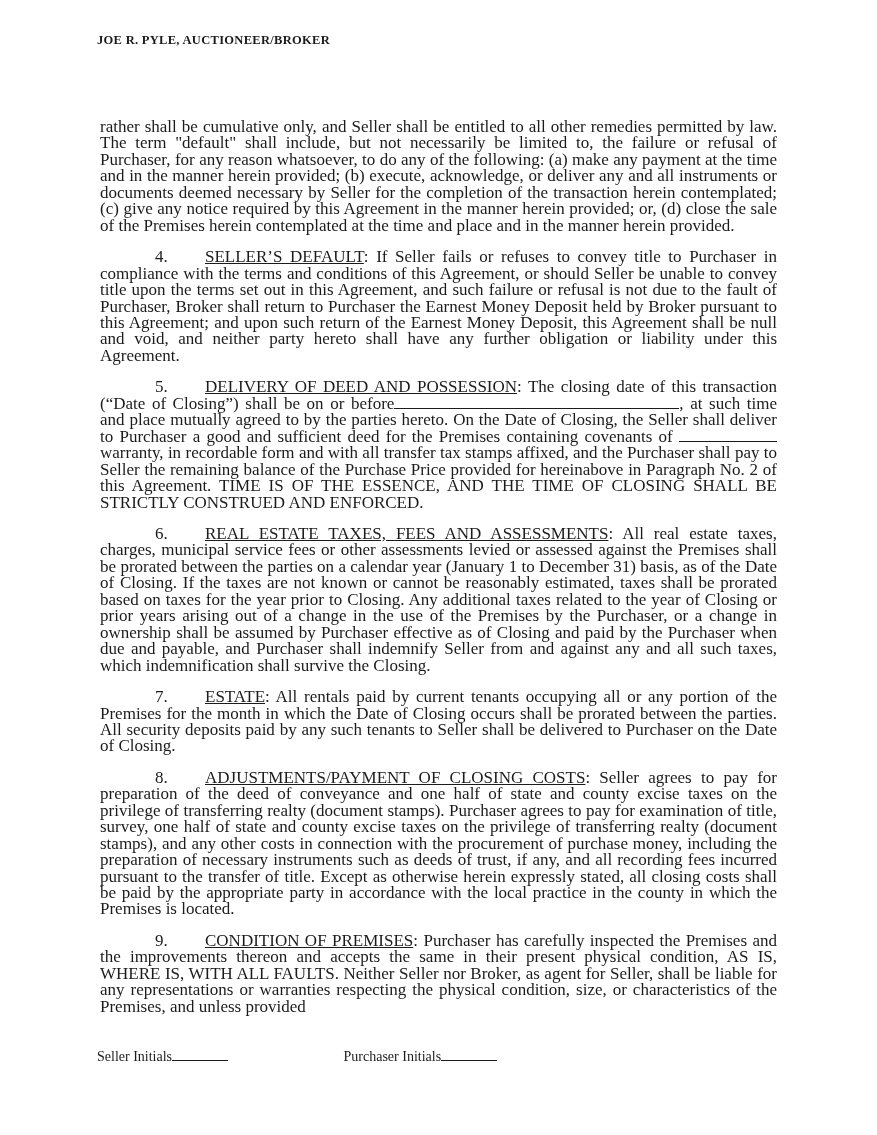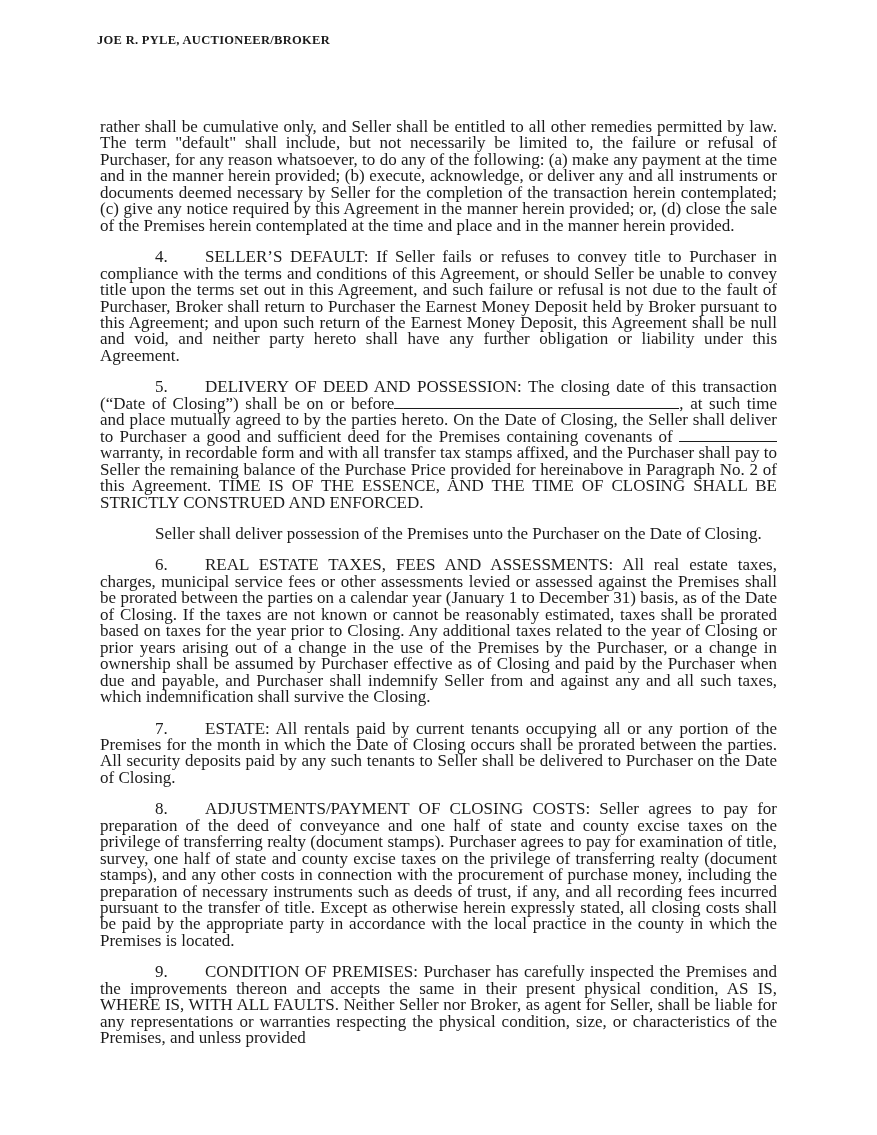--- a/index.html
+++ b/index.html
@@ -40,20 +40,21 @@
   }
   .doc-body p.indent {
     text-indent: 55px;
   }
   .pnum {
     display: inline-block;
     width: 50px;
     text-indent: 0;
   }
   .phead {
+    text-decoration: underline;
   }
   .blank {
     display: inline-block;
     border-bottom: 1px solid #1b1b1b;
     height: 12px;
   }
   .doc-footer {
     position: absolute;
     top: 1031px;
     left: 97px;
@@ -77,21 +78,28 @@
 <body>
 
 <div class="page">
 
   <div class="doc-header">JOE R. PYLE, AUCTIONEER/BROKER</div>
 
   <div class="doc-body" id="doc-body">
       <p><span class="ptext">rather shall be cumulative only, and Seller shall be entitled to all other remedies permitted by law. The term "default" shall include, but not necessarily be limited to, the failure or refusal of Purchaser, for any reason whatsoever, to do any of the following: (a) make any payment at the time and in the manner herein provided; (b) execute, acknowledge, or deliver any and all instruments or documents deemed necessary by Seller for the completion of the transaction herein contemplated; (c) give any notice required by this Agreement in the manner herein provided; or, (d) close the sale of the Premises herein contemplated at the time and place and in the manner herein provided.</span></p>
       <p class="indent"><span class="pnum">4.</span><span class="phead">SELLER’S DEFAULT</span><span class="ptext">:  If Seller fails or refuses to convey title to Purchaser in compliance with the terms and conditions of this Agreement, or should Seller be unable to convey title upon the terms set out in this Agreement, and such failure or refusal is not due to the fault of Purchaser, Broker shall return to Purchaser the Earnest Money Deposit held by Broker pursuant to this Agreement; and upon such return of the Earnest Money Deposit, this Agreement shall be null and void, and neither party hereto shall have any further obligation or liability under this Agreement.</span></p>
       <p class="indent"><span class="pnum">5.</span><span class="phead">DELIVERY OF DEED AND POSSESSION</span><span class="ptext">: The closing date of this transaction (“Date of Closing”) shall be on or before</span><span class="blank" style="width: 285px;"></span><span class="ptext">, at such time and place mutually agreed to by the parties hereto. On the Date of Closing, the Seller shall deliver to Purchaser a good and sufficient deed for the Premises containing covenants of </span><span class="blank" style="width: 98px;"></span><span class="ptext"> warranty, in recordable form and with all transfer tax stamps affixed, and the Purchaser shall pay to Seller the remaining balance of the Purchase Price provided for hereinabove in Paragraph No. 2 of this Agreement. TIME IS OF THE ESSENCE, AND THE TIME OF CLOSING SHALL BE STRICTLY CONSTRUED AND ENFORCED.</span></p>
-      <p class="indent"><span class="ptext">Seller shall deliver possession of the Premises unto the Purchaser on the Date of Closing.</span></p>
       <p class="indent"><span class="pnum">6.</span><span class="phead">REAL ESTATE TAXES, FEES AND ASSESSMENTS</span><span class="ptext">: All real estate taxes, charges, municipal service fees or other assessments levied or assessed against the Premises shall be prorated between the parties on a calendar year (January 1 to December 31) basis, as of the Date of Closing. If the taxes are not known or cannot be reasonably estimated, taxes shall be prorated based on taxes for the year prior to Closing. Any additional taxes related to the year of Closing or prior years arising out of a change in the use of the Premises by the Purchaser, or a change in ownership shall be assumed by Purchaser effective as of Closing and paid by the Purchaser when due and payable, and Purchaser shall indemnify Seller from and against any and all such taxes, which indemnification shall survive the Closing.</span></p>
       <p class="indent"><span class="pnum">7.</span><span class="phead">ESTATE</span><span class="ptext">: All rentals paid by current tenants occupying all or any portion of the Premises for the month in which the Date of Closing occurs shall be prorated between the parties. All security deposits paid by any such tenants to Seller shall be delivered to Purchaser on the Date of Closing.</span></p>
       <p class="indent"><span class="pnum">8.</span><span class="phead">ADJUSTMENTS/PAYMENT OF CLOSING COSTS</span><span class="ptext">:  Seller agrees to pay for preparation of the deed of conveyance and one half of state and county excise taxes on the privilege of transferring realty (document stamps). Purchaser agrees to pay for examination of title, survey, one half of state and county excise taxes on the privilege of transferring realty (document stamps), and any other costs in connection with the procurement of purchase money, including the preparation of necessary instruments such as deeds of trust, if any, and all recording fees incurred pursuant to the transfer of title. Except as otherwise herein expressly stated, all closing costs shall be paid by the appropriate party in accordance with the local practice in the county in which the Premises is located.</span></p>
       <p class="indent"><span class="pnum">9.</span><span class="phead">CONDITION OF PREMISES</span><span class="ptext">: Purchaser has carefully inspected the Premises and the improvements thereon and accepts the same in their present physical condition, AS IS, WHERE IS, WITH ALL FAULTS. Neither Seller nor Broker, as agent for Seller, shall be liable for any representations or warranties respecting the physical condition, size, or characteristics of the Premises, and unless provided</span></p>
     </div>
 
+  <div class="doc-footer">
+    <span class="initials-group">
+      <span>Seller Initials</span><span class="initials-blank"></span>
+    </span>
+    <span class="initials-group">
+      <span>Purchaser Initials</span><span class="initials-blank"></span>
+    </span>
+  </div>
 
 </div>
 
 </body></html>

